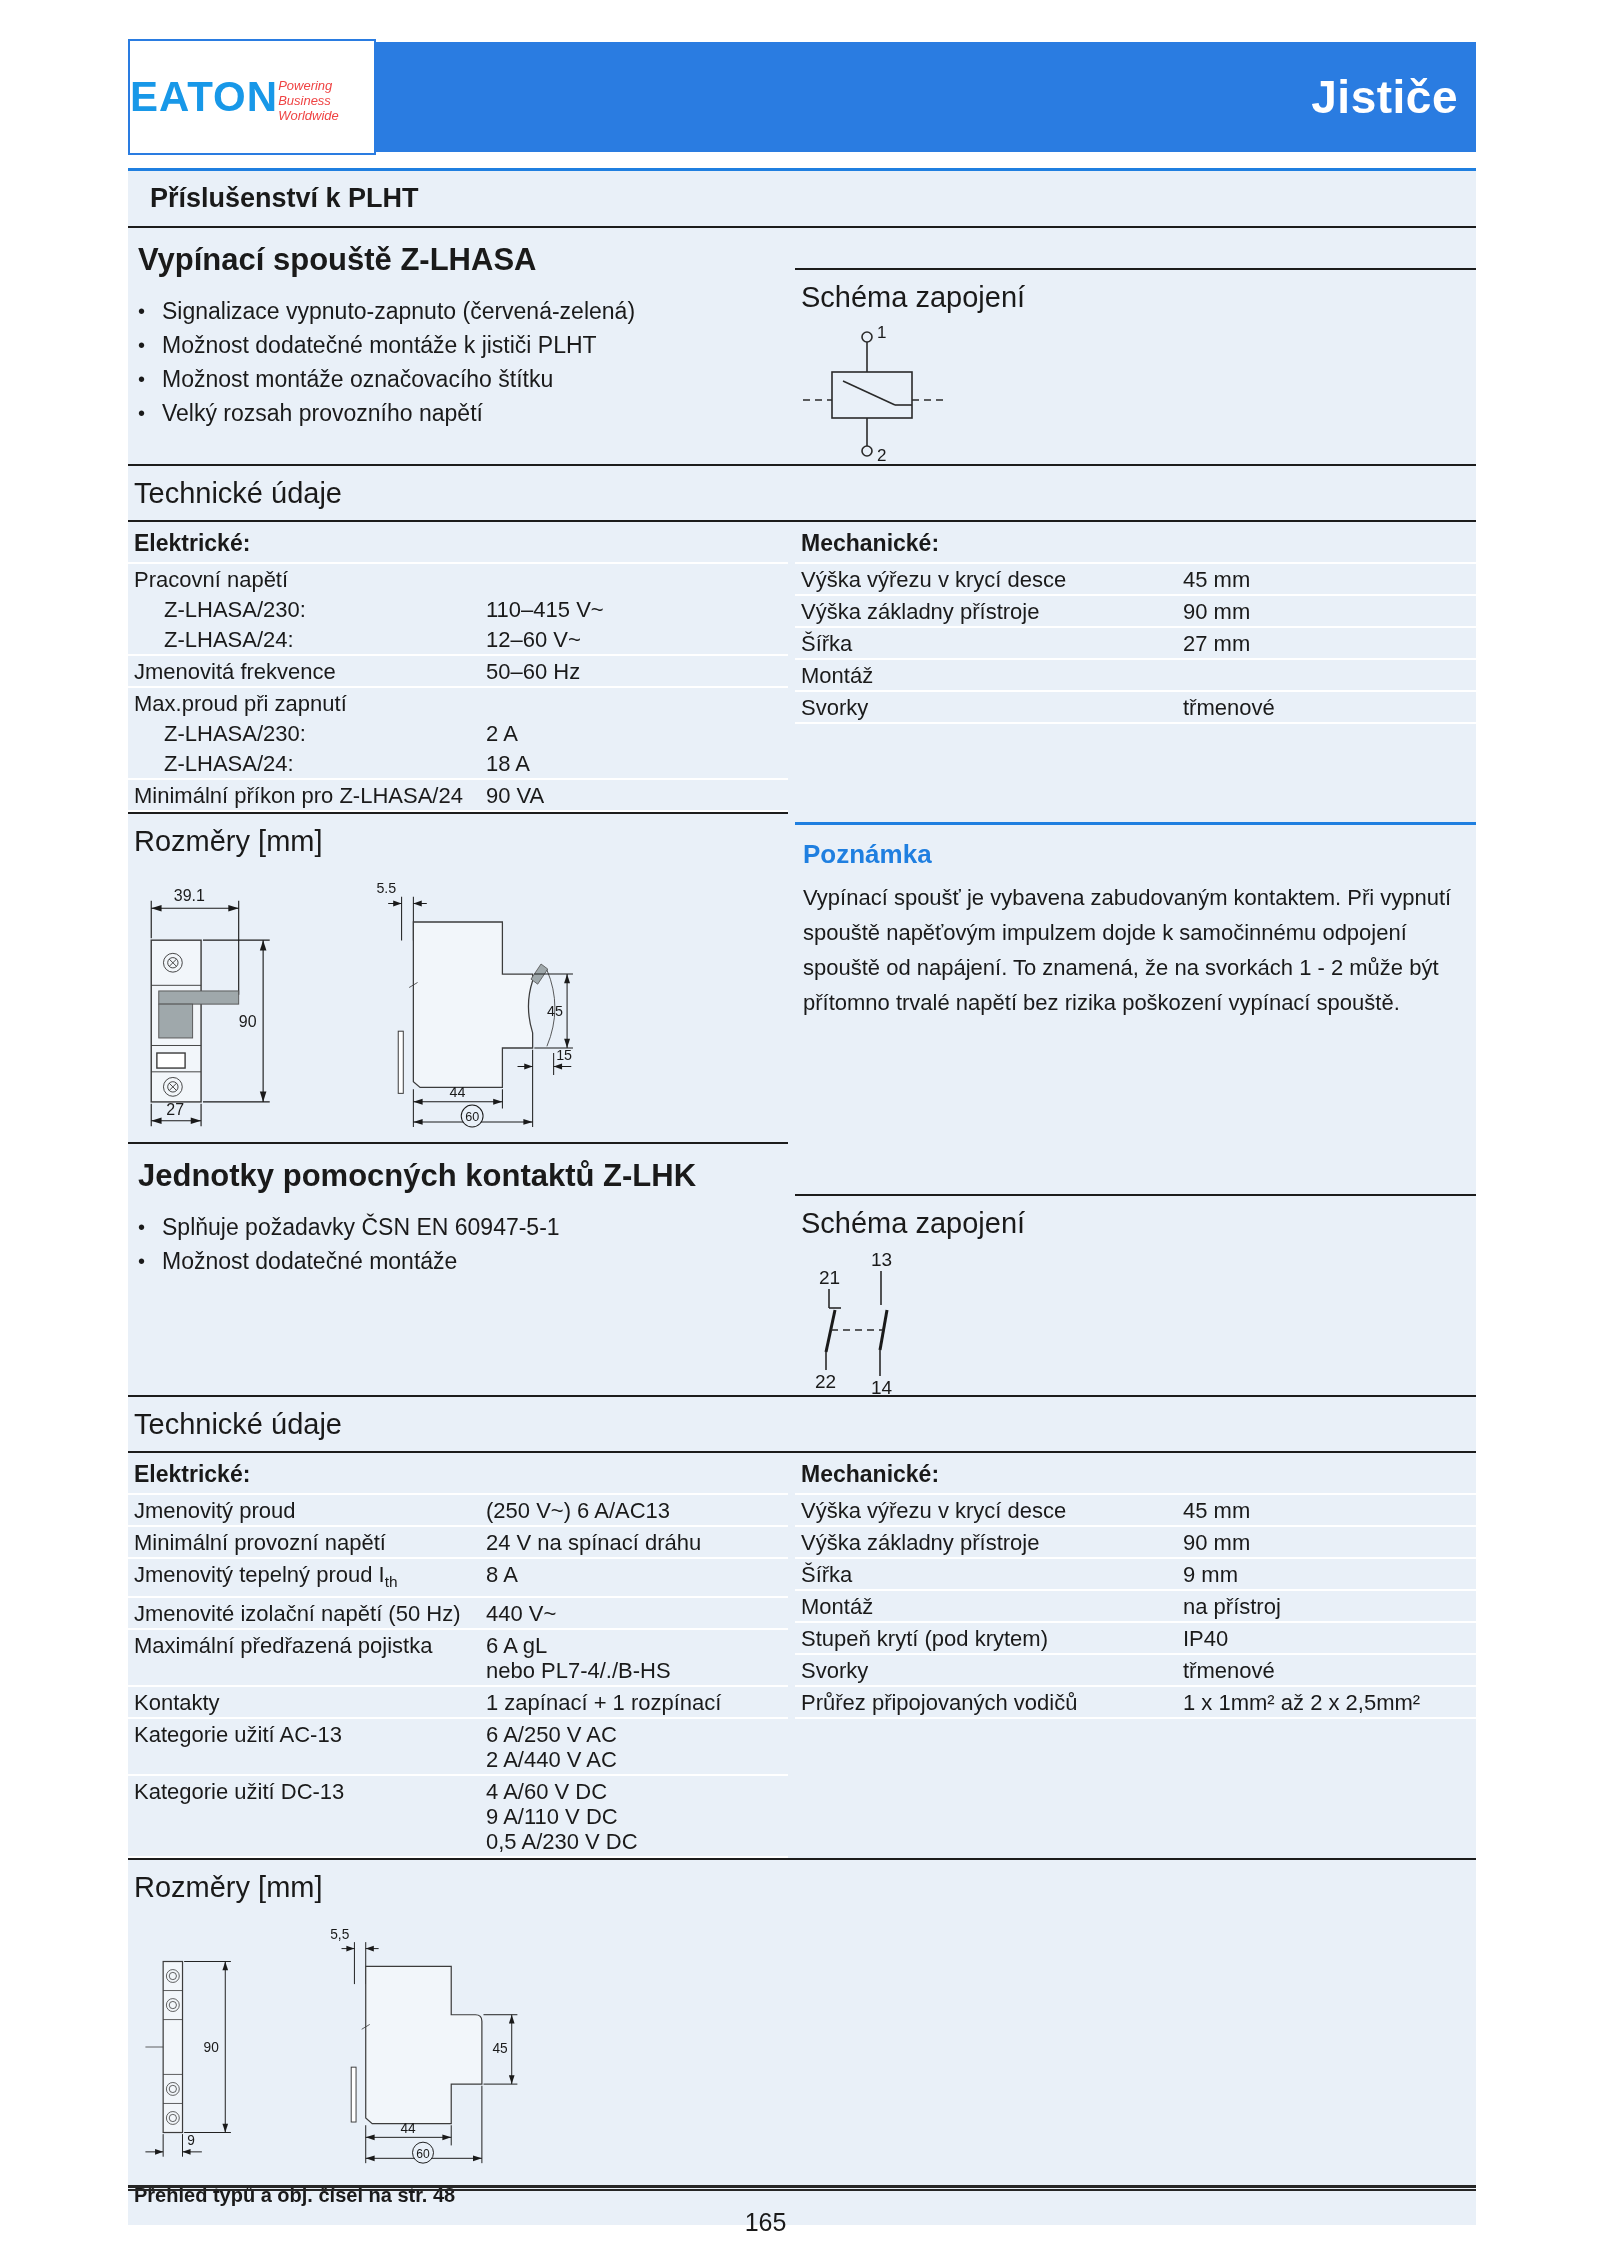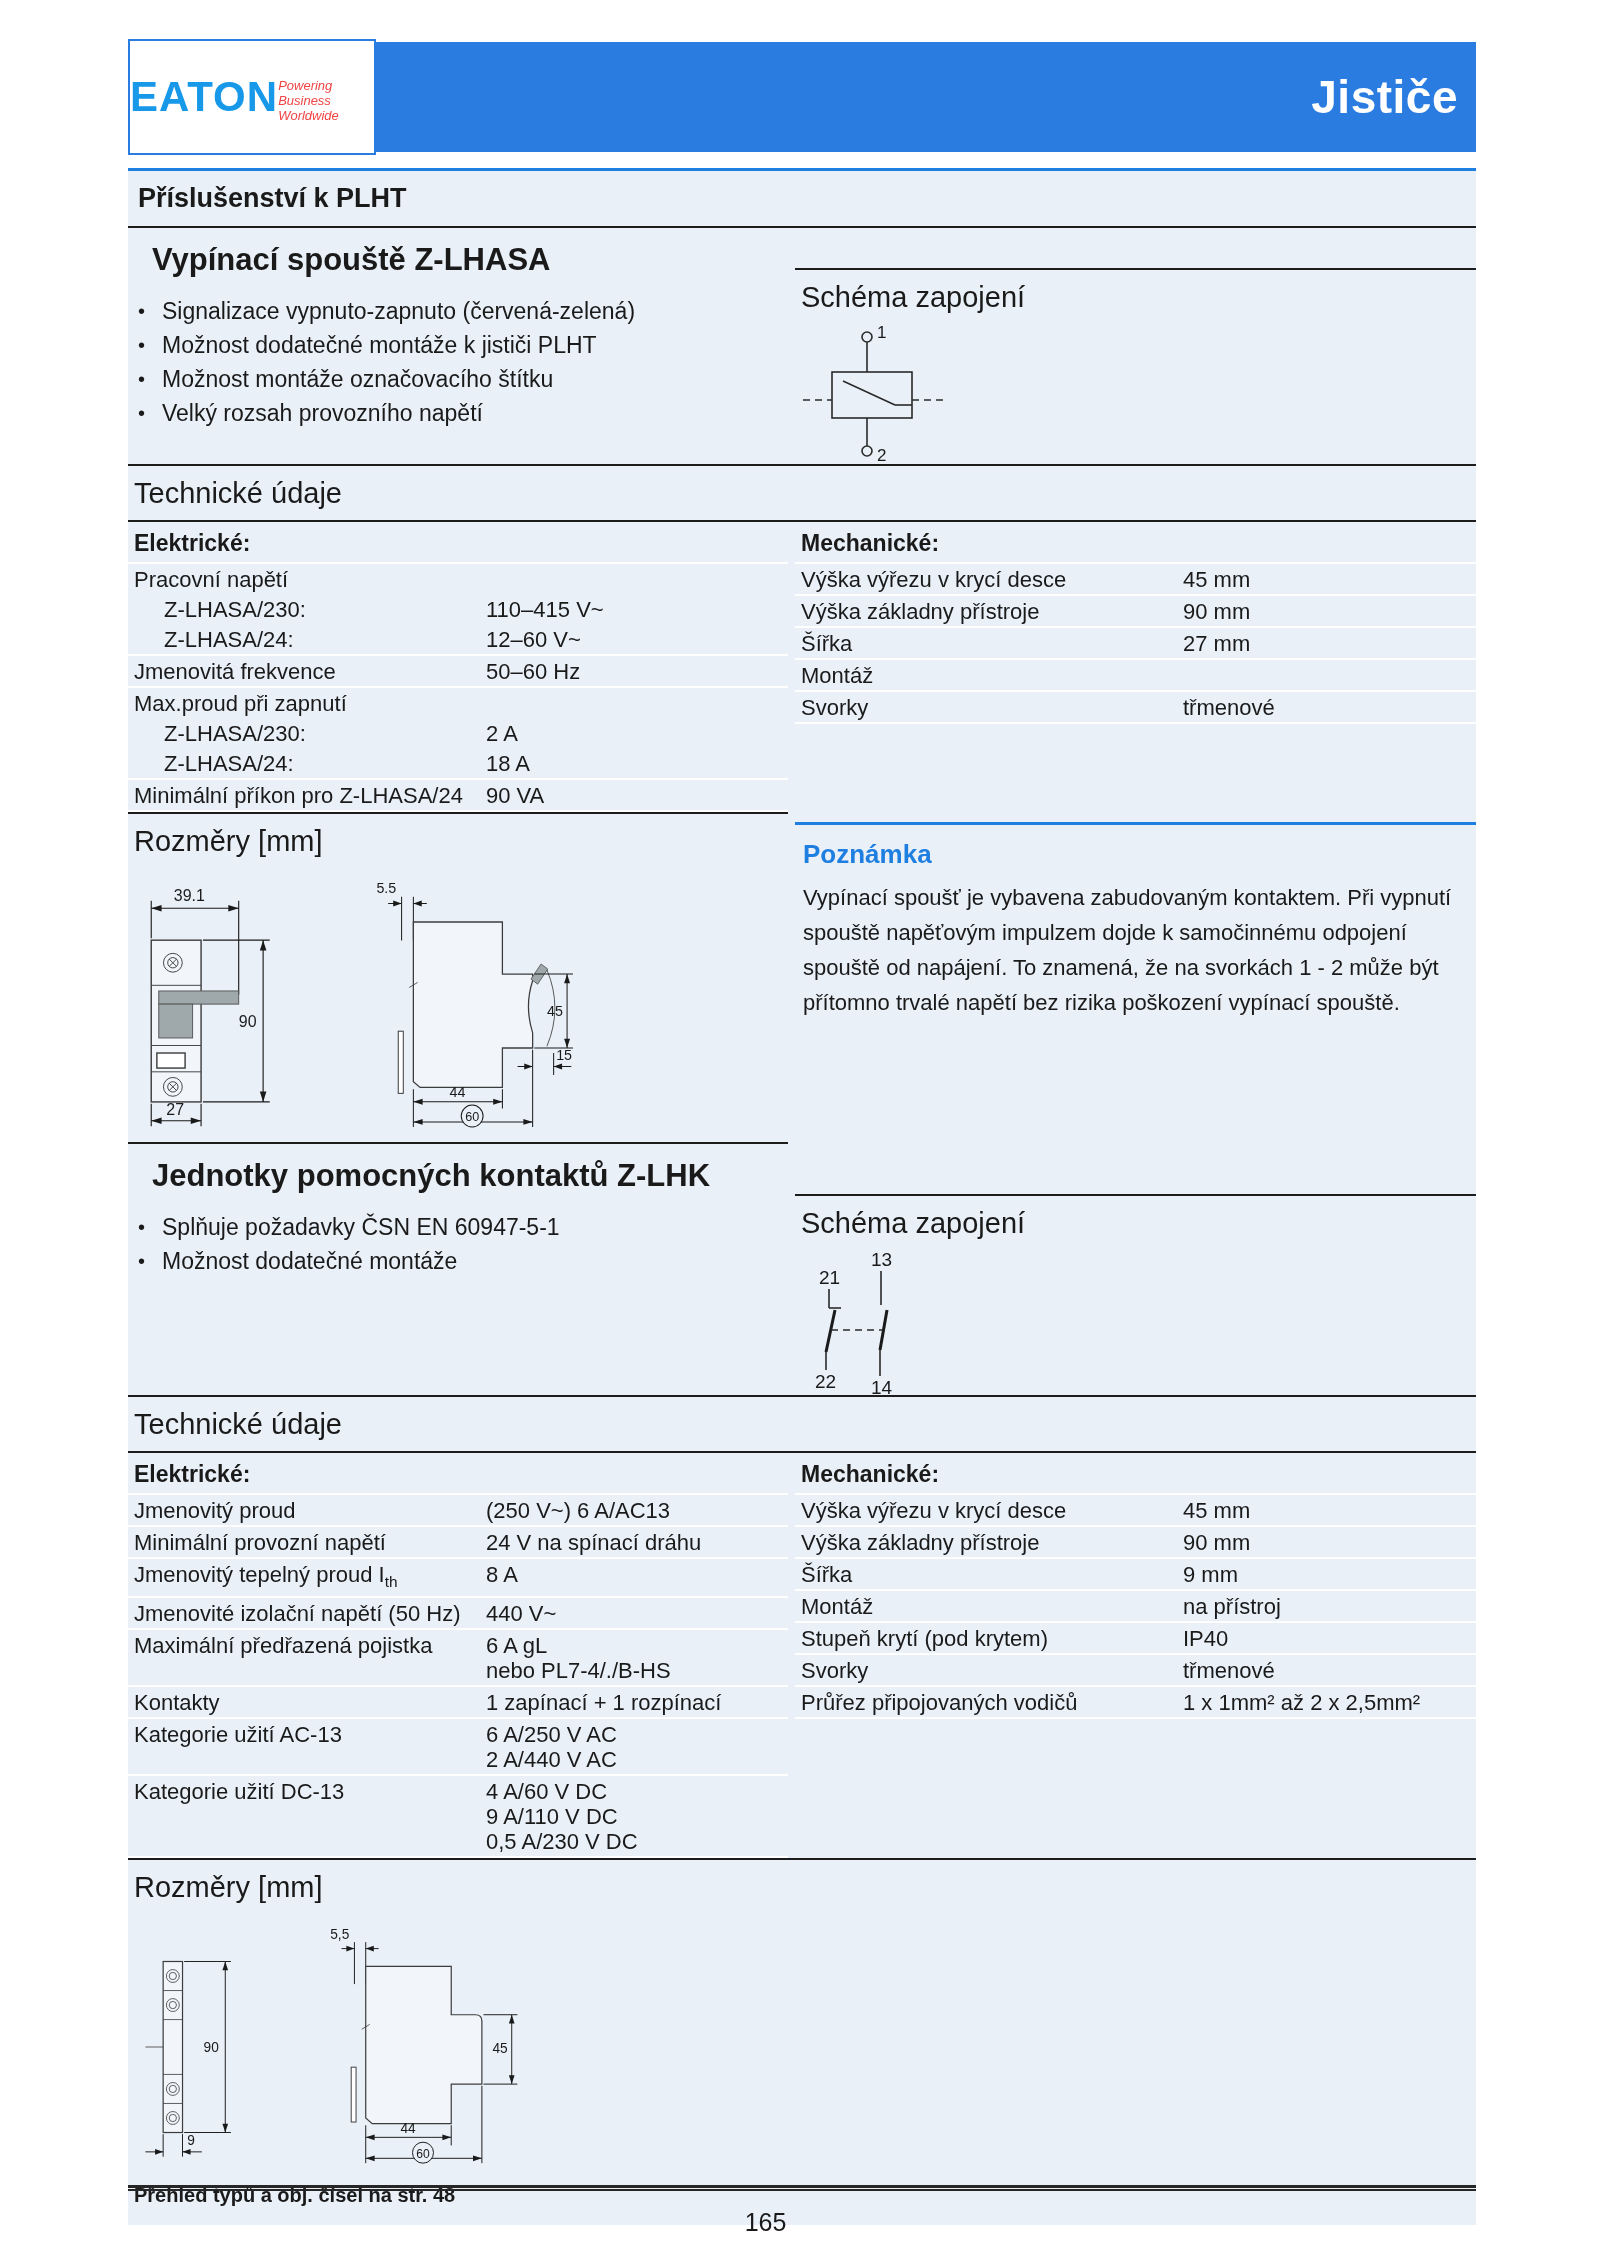--- a/index.html
+++ b/index.html
@@ -11,22 +11,22 @@
   .banner{position:absolute;left:246px;top:0;right:0;bottom:0;background:#2a7ce1;display:flex;align-items:center;justify-content:flex-end;padding-right:18px;box-sizing:border-box;}
   .banner-title{color:#fff;font-size:46px;font-weight:bold;letter-spacing:.5px;}
   .logo-box{position:absolute;left:0;top:-3px;width:248px;height:116px;background:#fff;border:2px solid #2a7ce1;box-sizing:border-box;display:flex;flex-direction:row;align-items:center;justify-content:center;z-index:2;}
   .logo-text{color:#1898e8;font-size:42px;font-weight:bold;letter-spacing:1px;line-height:1;}
   .logo-tagline{color:#ef4444;font-size:13px;font-style:italic;margin-top:6px;}
 
   
   .content{position:absolute;left:128px;top:168px;width:1348px;background:#e9f0f8;padding-bottom:10px;}
   .blue-rule{height:3px;background:#1f7fe0;}
   .hr{height:0;border-top:2px solid #1c1c1c;}
-  h1.cat-title{font-size:27px;font-weight:bold;margin:12px 0 12px;padding-left:10px;}
-  h2.sec-title{font-size:31px;font-weight:bold;margin:14px 0 16px;padding-left:24px;}
+  h1.cat-title{font-size:27px;font-weight:bold;margin:12px 0 12px;padding-left:22px;}
+  h2.sec-title{font-size:31px;font-weight:bold;margin:14px 0 16px;padding-left:10px;}
   h3.sub-title{font-size:29px;font-weight:normal;margin:11px 0 10px;padding-left:6px;}
   .grid2{display:grid;grid-template-columns:660px 688px;}
   .band1{min-height:225px;}
   .rcol{padding-left:7px;}
   .rcol-pad1{padding-top:40px;}
   .rcol-pad2{padding-top:52px;}
 
   ul.bullets{list-style:none;margin:6px 0 0;padding:0 0 0 10px;}
   ul.bullets li{font-size:23px;line-height:34px;padding-left:24px;position:relative;}
   ul.bullets li::before{content:"•";position:absolute;left:0;top:0;font-size:20px;}

